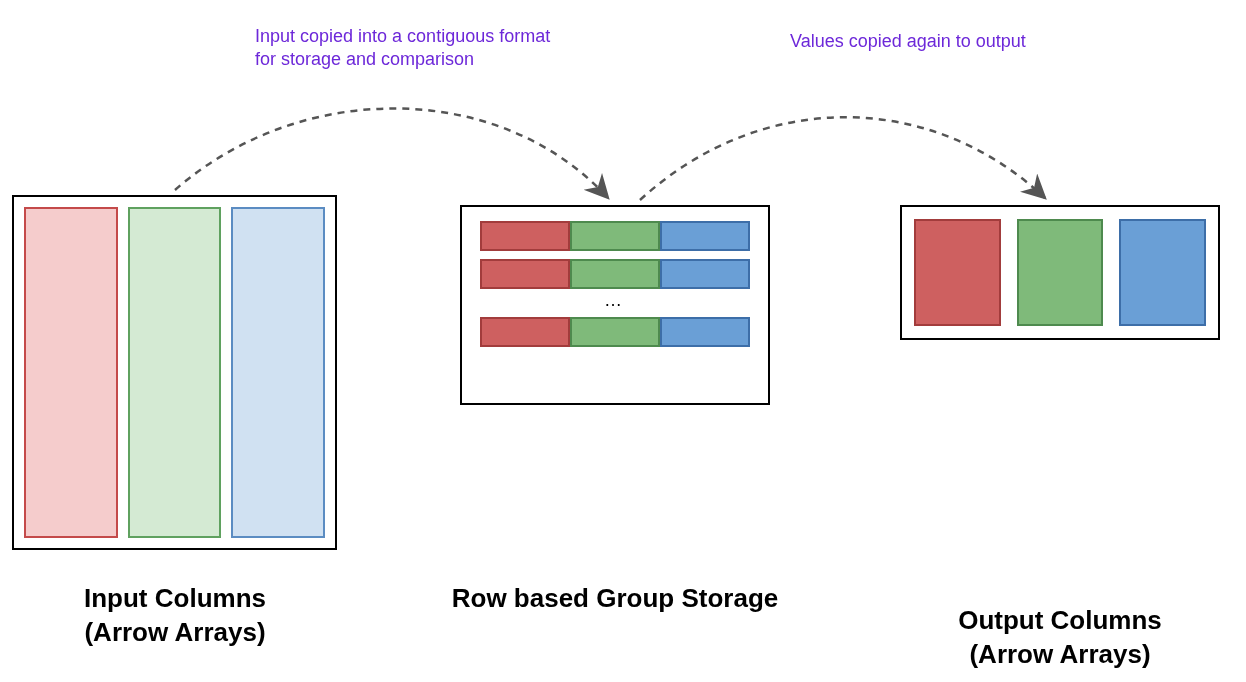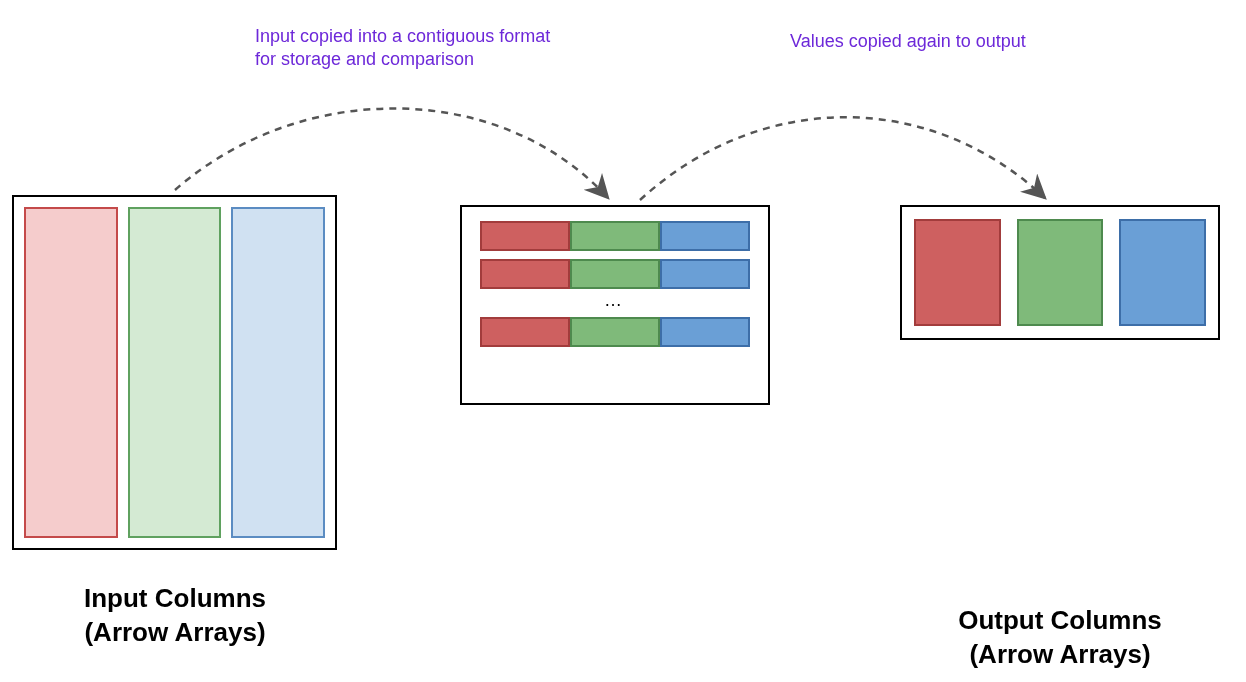--- a/index.html
+++ b/index.html
@@ -156,16 +156,17 @@
   </div>
 
   <div class="box out-box">
     <div class="ocol red"></div>
     <div class="ocol green"></div>
     <div class="ocol blue"></div>
   </div>
 
   <div class="caption" style="left:55px;  top:582px; width:240px; white-space:pre-line;">Input Columns
 (Arrow Arrays)</div>
+  <div class="caption" style="left:445px; top:582px; width:340px;">Row based Group Storage</div>
   <div class="caption" style="left:940px; top:604px; width:240px; white-space:pre-line;">Output Columns
 (Arrow Arrays)</div>
 
 </div>
 
 </body></html>

